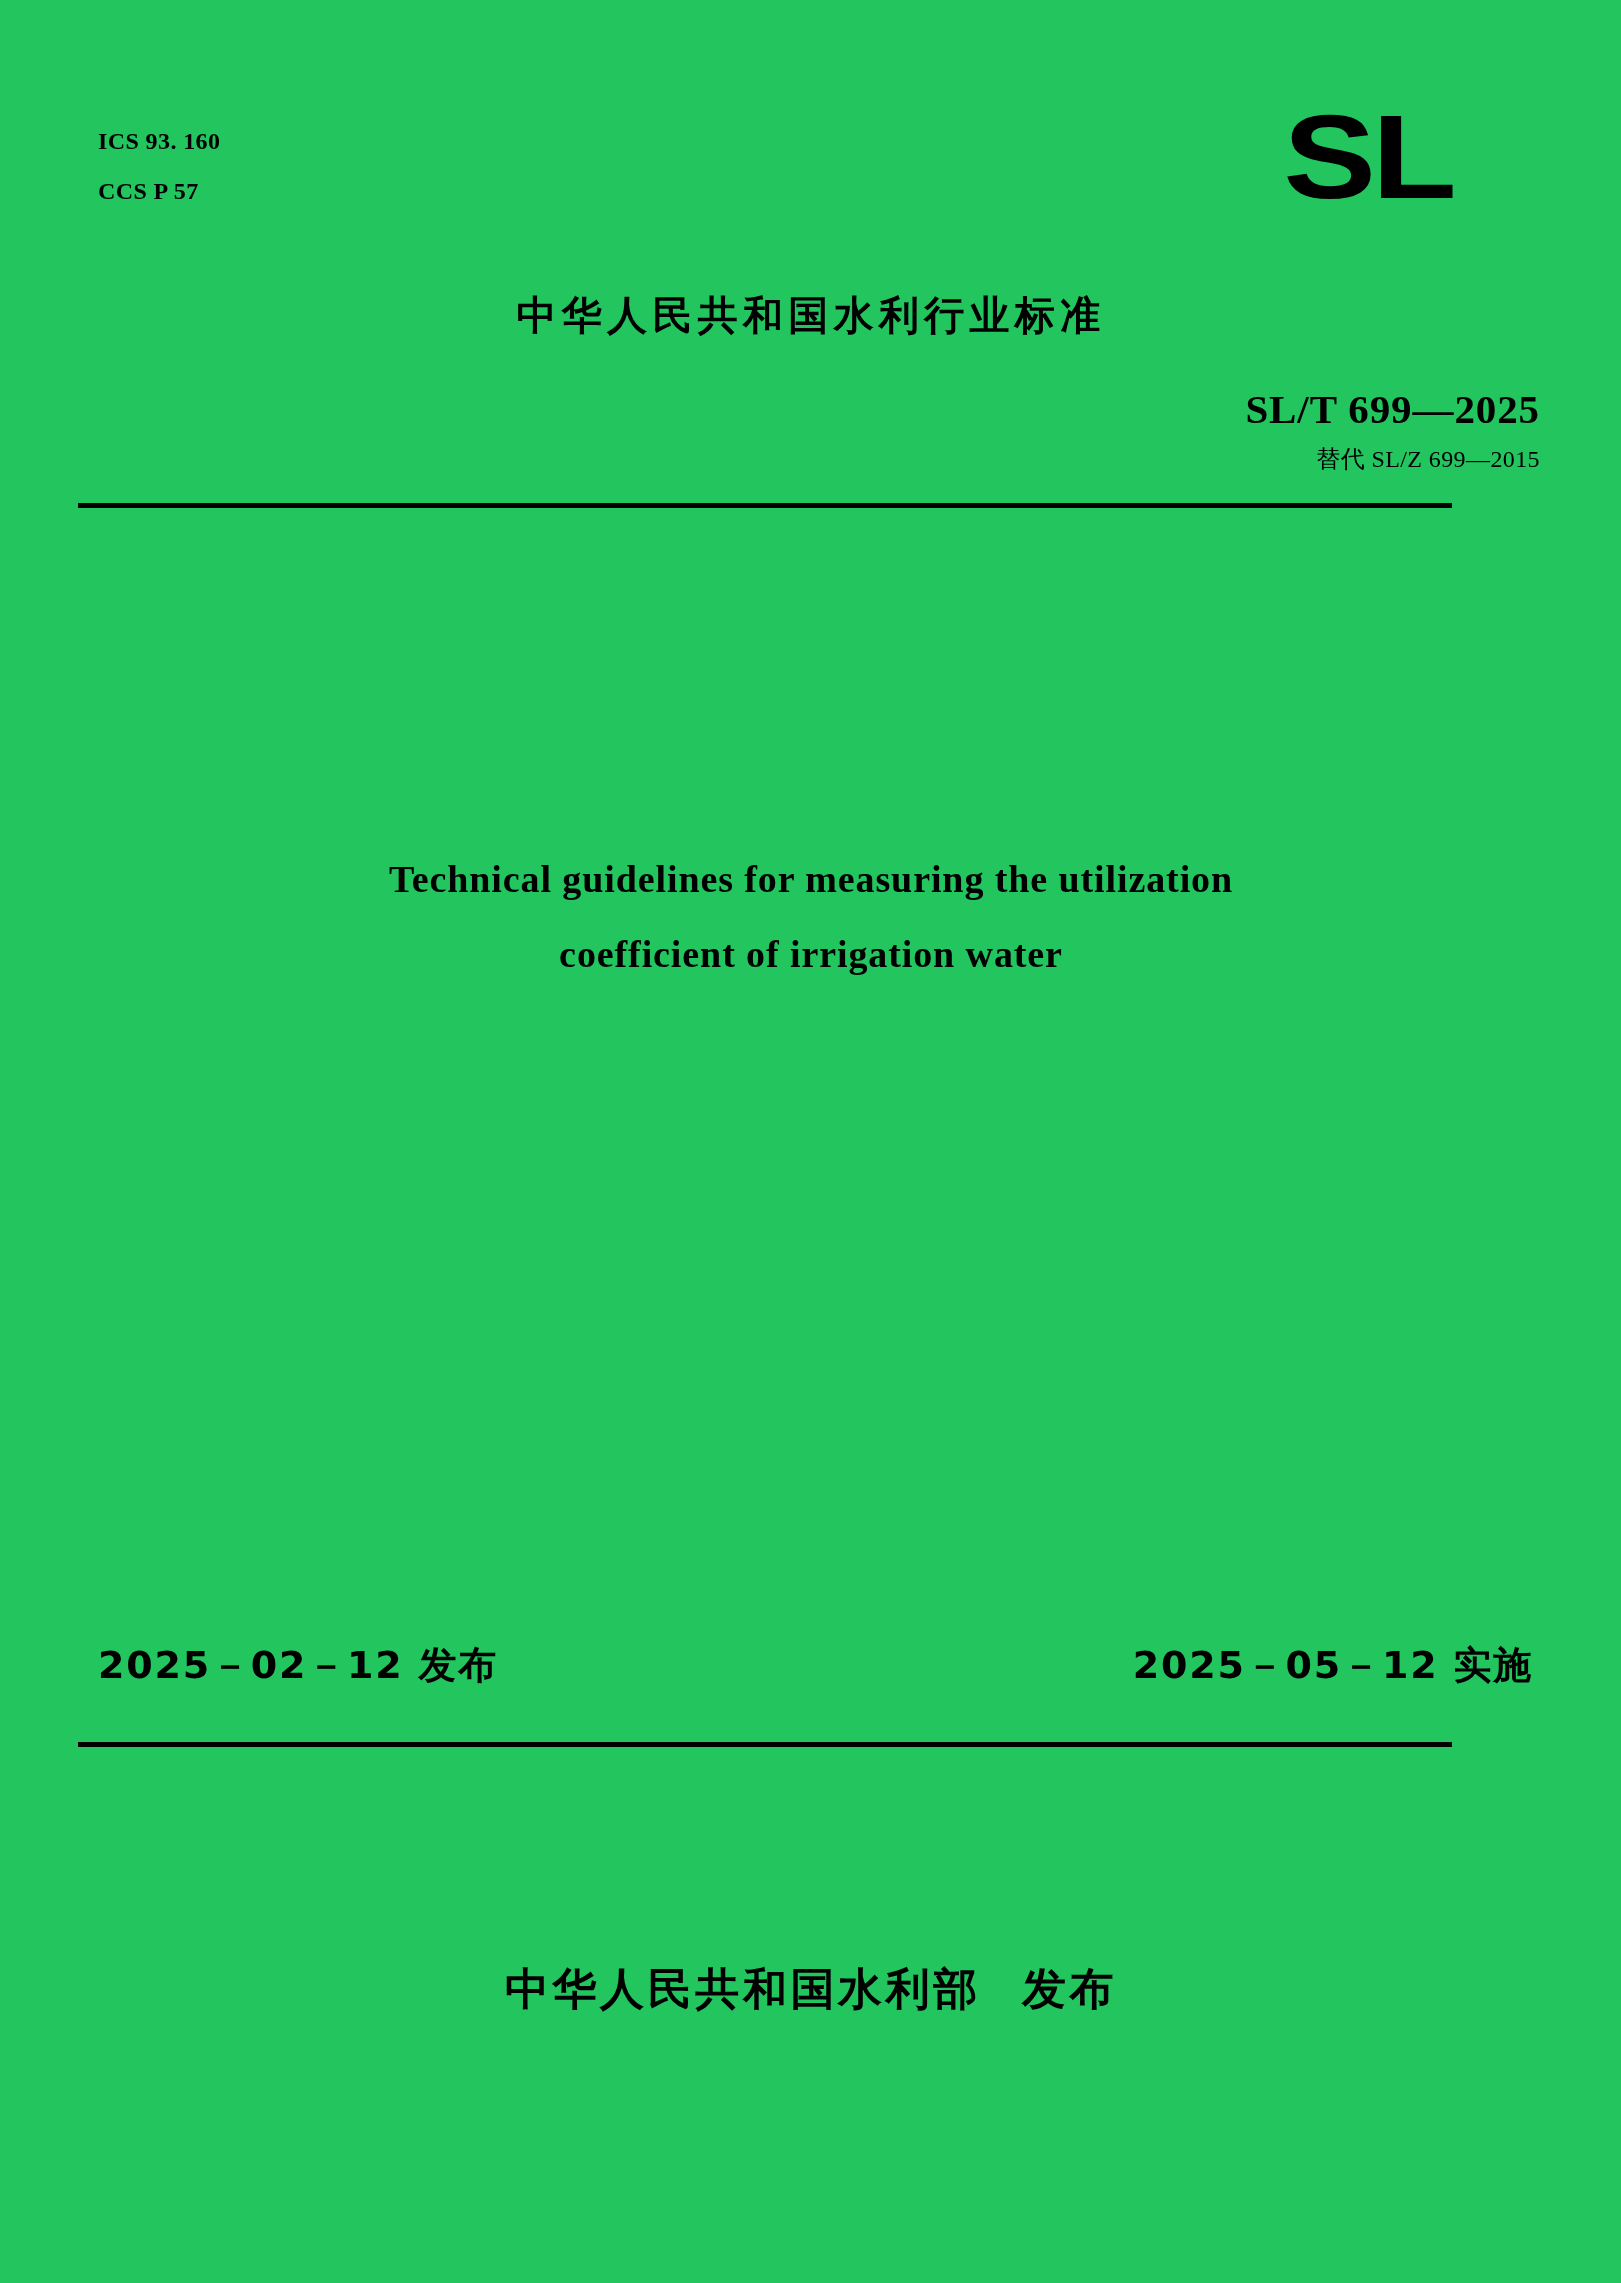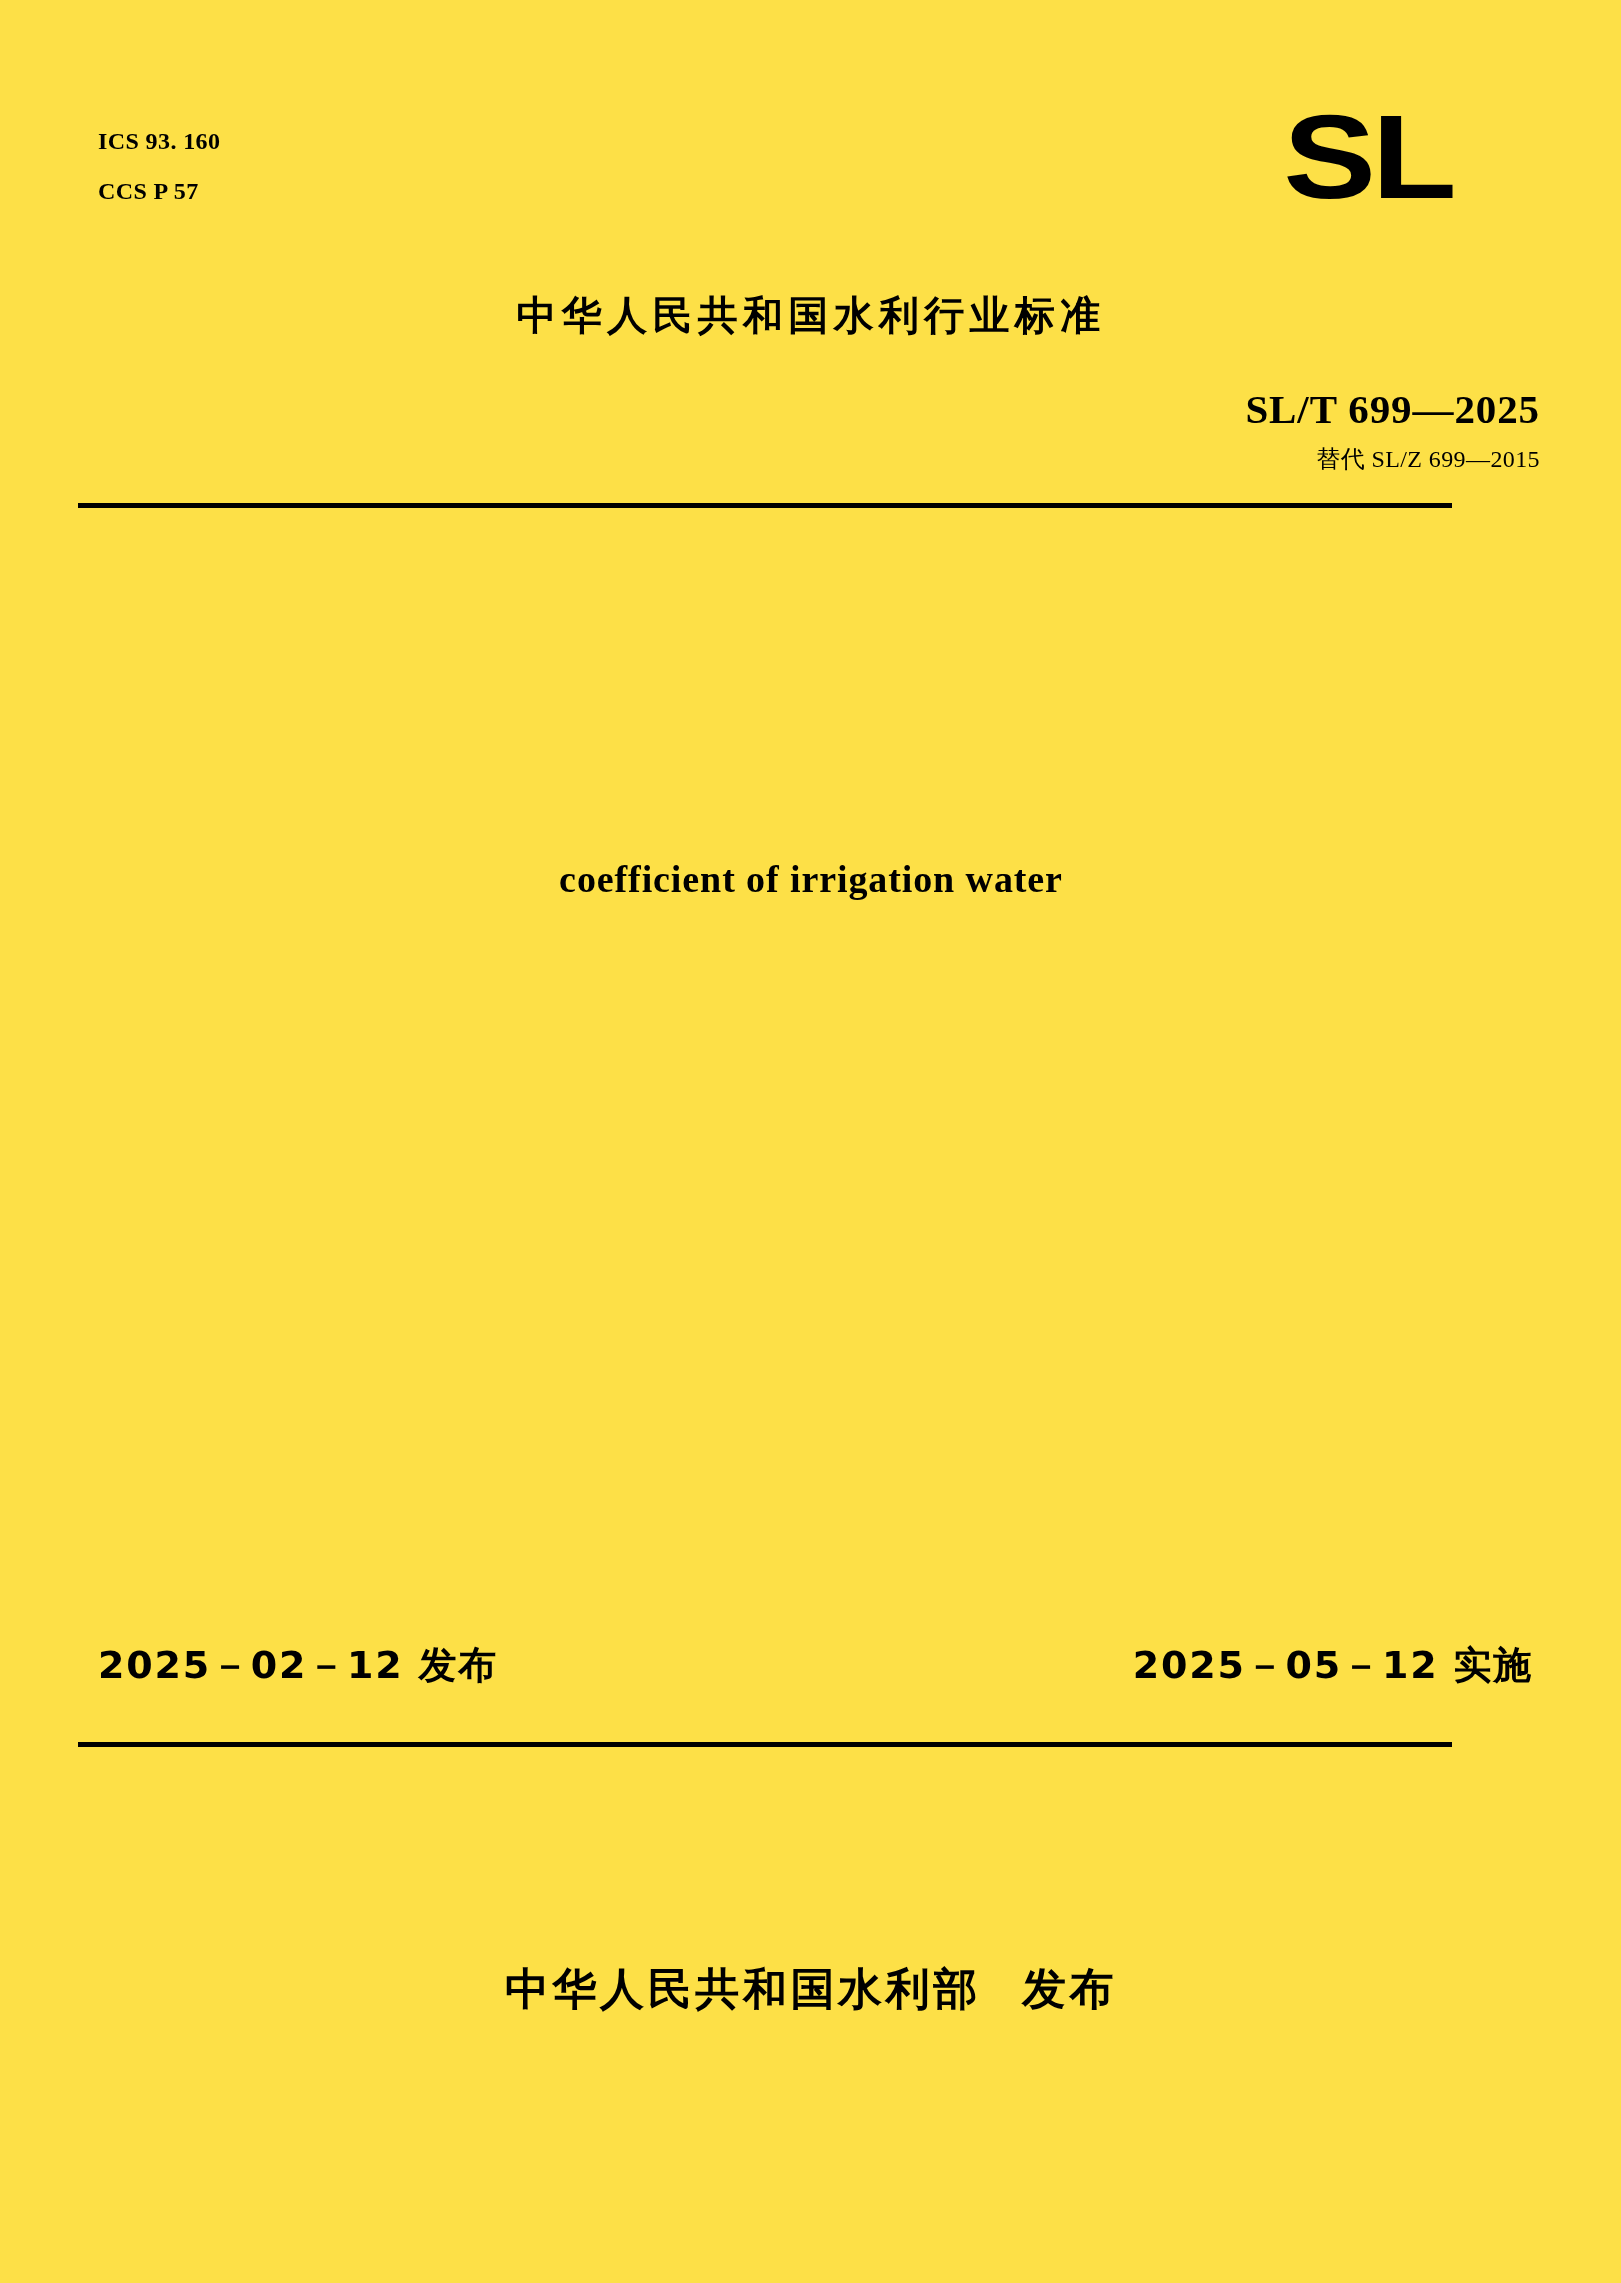--- a/index.html
+++ b/index.html
@@ -14,21 +14,21 @@
     color: #000000;
     position: relative;
     overflow: hidden;
   }
   .page {
     position: absolute;
     left: 0;
     top: 0;
     width: 1622px;
     height: 2283px;
-    background: #fde047;
+    background: #22c55e;
   }
 
   
   .header-row {
     position: absolute;
     left: 89px;
     top: 98px;
     width: 1444px;
     height: 160px;
   }
@@ -191,20 +191,21 @@
 
   <div class="std-family">中华人民共和国水利行业标准</div>
 
   <div class="std-no">SL/T 699—2025</div>
   <div class="std-replace">替代 SL/Z 699—2015</div>
 
   <div class="rule-top"></div>
 
 
   <div class="title-en">
+    <div>Technical guidelines for measuring the utilization</div>
     <div>coefficient of irrigation water</div>
   </div>
 
   <div class="date-issue">2025－02－12 发布</div>
   <div class="date-effect">2025－05－12 实施</div>
 
   <div class="rule-bottom"></div>
 
   <div class="publisher">
     <span>中华人民共和国水利部</span><span class="gap"></span><span>发布</span>

